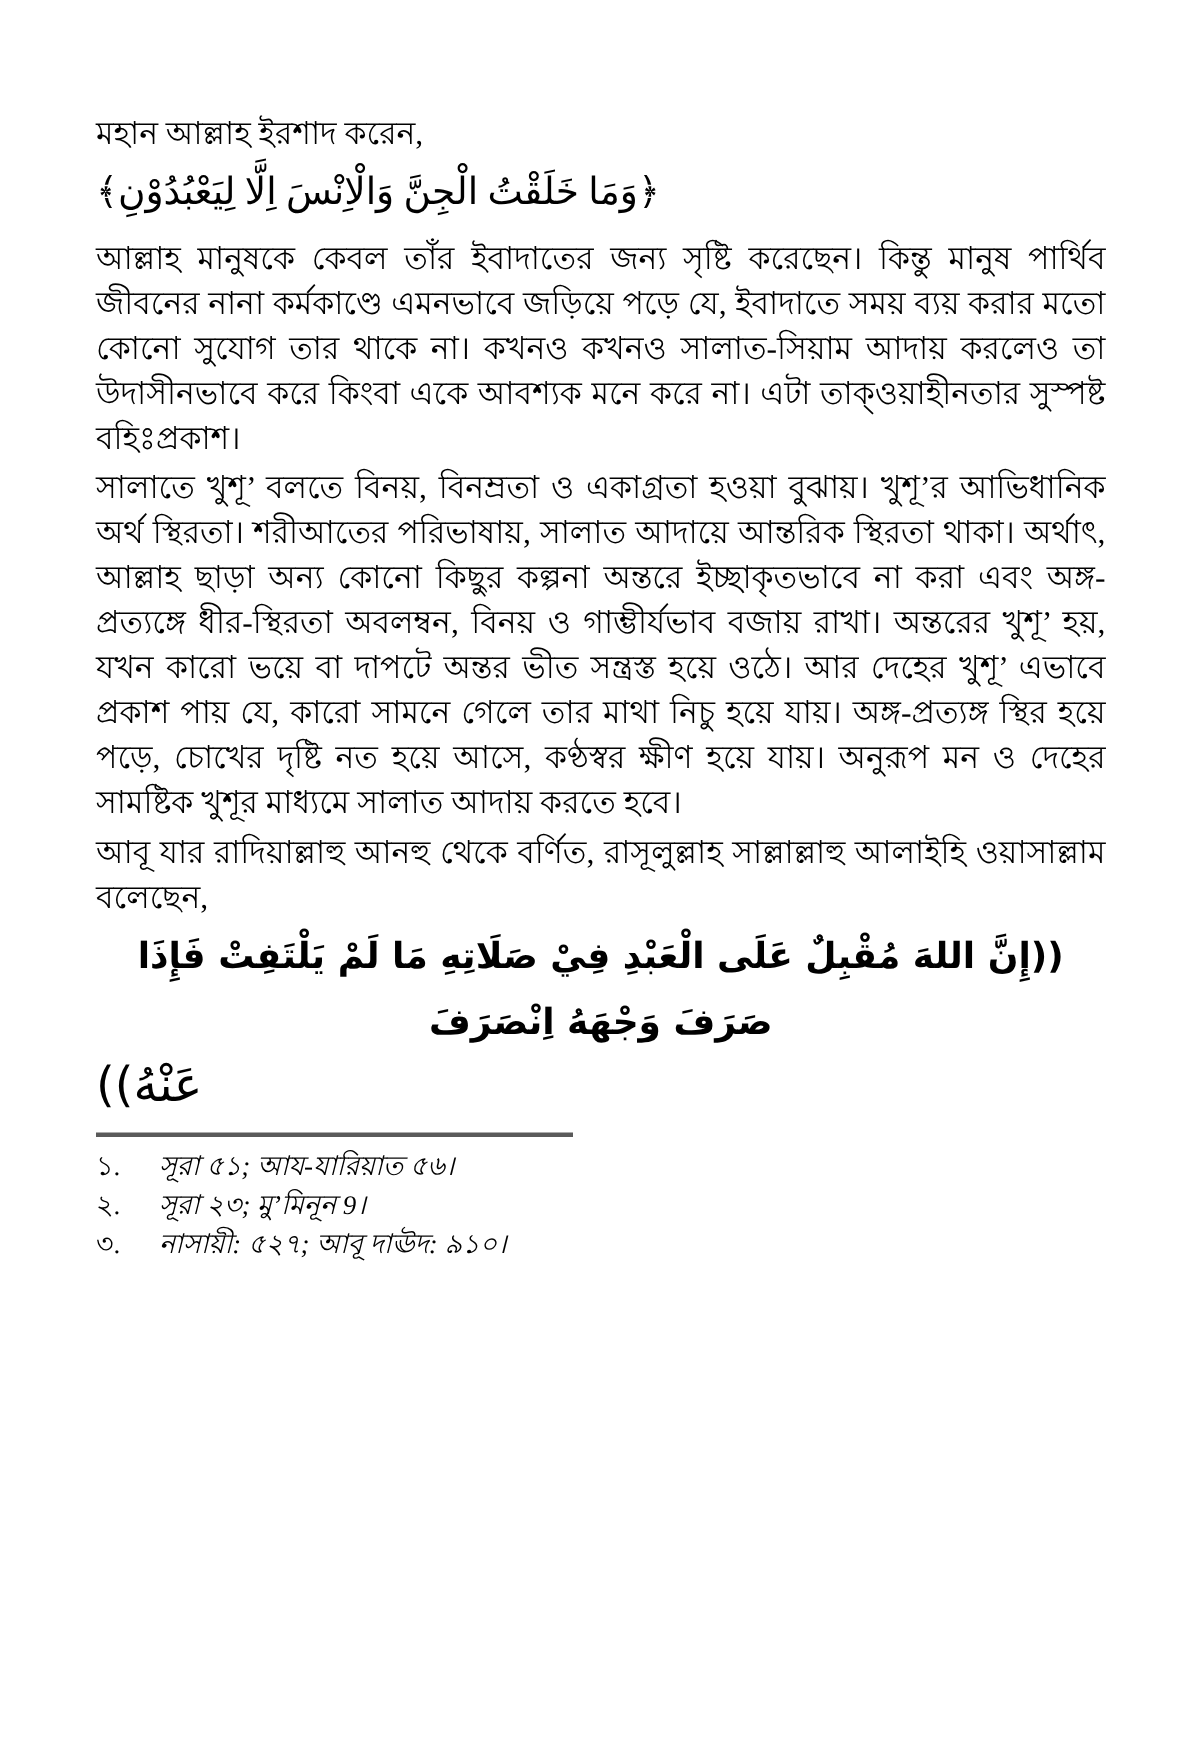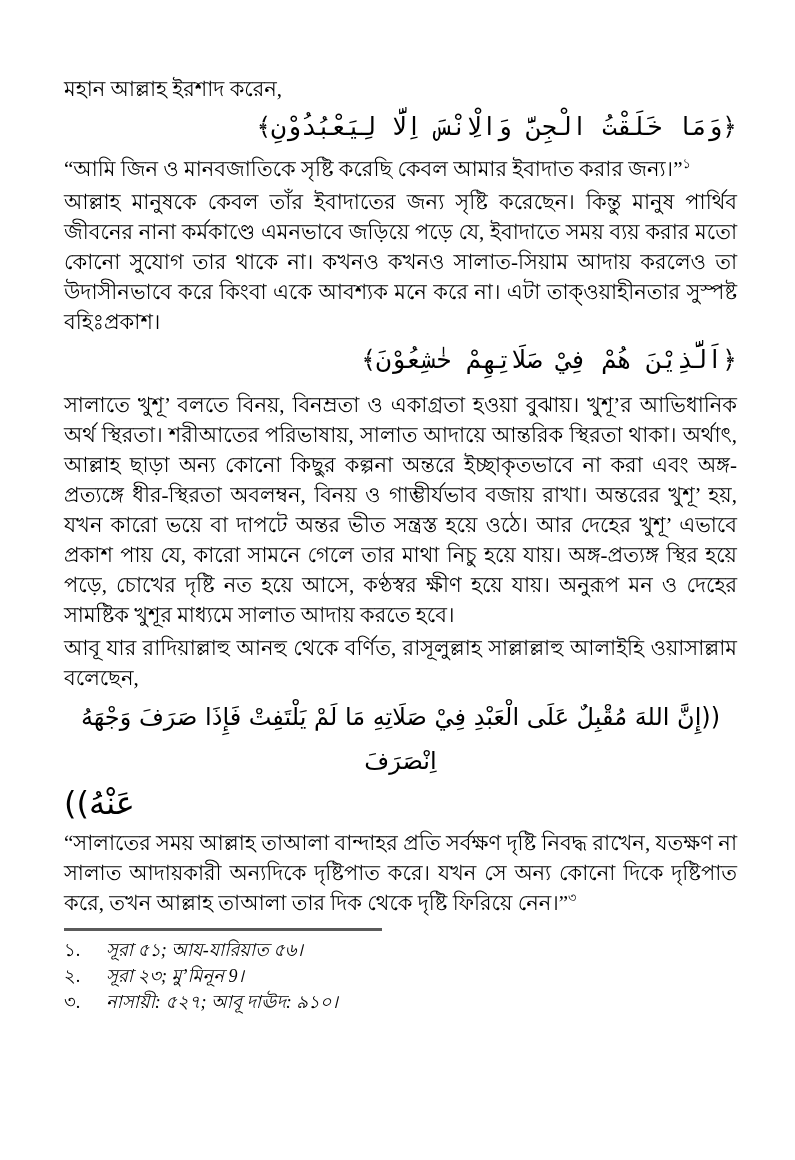--- a/index.html
+++ b/index.html
@@ -33,33 +33,34 @@
     font-size: 21px;
     line-height: 30px;
     text-align: left;
     margin: 0;
   }
   .para { margin-top: 3px; }
   .no-just { text-align: left; }
   
   .arabic {
     direction: rtl;
-    font-family: Liberation Mono, monospace;
+    font-family: Liberation Serif, serif;
     font-size: 25px;
     line-height: 46px;
-    text-align: right;
+    text-align: left;
     margin: 2px 0;
   }
   .arabic-hadith-1 {
     direction: rtl;
     font-family: "DejaVu Sans", sans-serif;
     font-size: 24px;
     line-height: 44px;
     text-align: center;
     margin: 2px 0 0 0;
+    font-weight: bold;
   }
   .arabic-hadith-2 {
     direction: rtl;
     font-family: "DejaVu Sans", sans-serif;
     font-size: 32px;
     line-height: 40px;
     text-align: left;
     margin: 0 0 2px 0;
   }
   sup.fn-ref {
@@ -92,36 +93,33 @@
 </style>
 </head>
 <body>
 
 <div class="page">
 
   <p class="bn-line">মহান আল্লাহ ইরশাদ করেন,</p>
 
   <p class="arabic">﴿وَمَا خَلَقْتُ الْجِنَّ وَالْاِنْسَ اِلَّا لِيَعْبُدُوْنِ﴾</p>
 
-  <p class="bn no-just"><span>“আমি জিন ও মানবজাতিকে সৃষ্টি করেছি কেবল আমার ইবাদাত করার জন্য।”</span><sup class="fn-ref">১</sup></p>
 
   <p class="bn para">আল্লাহ মানুষকে কেবল তাঁর ইবাদাতের জন্য সৃষ্টি করেছেন। কিন্তু মানুষ পার্থিব জীবনের নানা কর্মকাণ্ডে এমনভাবে জড়িয়ে পড়ে যে, ইবাদাতে সময় ব্যয় করার মতো কোনো সুযোগ তার থাকে না। কখনও কখনও সালাত-সিয়াম আদায় করলেও তা উদাসীনভাবে করে কিংবা একে আবশ্যক মনে করে না। এটা তাক্‌ওয়াহীনতার সুস্পষ্ট বহিঃপ্রকাশ।</p>
 
 
-  <p class="arabic">﴿اَلَّذِيْنَ هُمْ فِيْ صَلَاتِهِمْ خٰشِعُوْنَ﴾</p>
 
 
   <p class="bn para">সালাতে খুশূ’ বলতে বিনয়, বিনম্রতা ও একাগ্রতা হওয়া বুঝায়। খুশূ’র আভিধানিক অর্থ স্থিরতা। শরীআতের পরিভাষায়, সালাত আদায়ে আন্তরিক স্থিরতা থাকা। অর্থাৎ, আল্লাহ ছাড়া অন্য কোনো কিছুর কল্পনা অন্তরে ইচ্ছাকৃতভাবে না করা এবং অঙ্গ-প্রত্যঙ্গে ধীর-স্থিরতা অবলম্বন, বিনয় ও গাম্ভীর্যভাব বজায় রাখা। অন্তরের খুশূ’ হয়, যখন কারো ভয়ে বা দাপটে অন্তর ভীত সন্ত্রস্ত হয়ে ওঠে। আর দেহের খুশূ’ এভাবে প্রকাশ পায় যে, কারো সামনে গেলে তার মাথা নিচু হয়ে যায়। অঙ্গ-প্রত্যঙ্গ স্থির হয়ে পড়ে, চোখের দৃষ্টি নত হয়ে আসে, কণ্ঠস্বর ক্ষীণ হয়ে যায়। অনুরূপ মন ও দেহের সামষ্টিক খুশূর মাধ্যমে সালাত আদায় করতে হবে।</p>
 
   <p class="bn para">আবূ যার রাদিয়াল্লাহু আনহু থেকে বর্ণিত, রাসূলুল্লাহ সাল্লাল্লাহু আলাইহি ওয়াসাল্লাম বলেছেন,</p>
 
   <p class="arabic-hadith-1" dir="rtl">((إِنَّ اللهَ مُقْبِلٌ عَلَى الْعَبْدِ فِيْ صَلَاتِهِ مَا لَمْ يَلْتَفِتْ فَإِذَا صَرَفَ وَجْهَهُ اِنْصَرَفَ</p>
   <p class="arabic-hadith-2" dir="rtl">عَنْهُ))</p>
 
-  <p class="bn para"><span>“সালাতের সময় আল্লাহ তাআলা বান্দাহর প্রতি সর্বক্ষণ দৃষ্টি নিবদ্ধ রাখেন, যতক্ষণ না সালাত আদায়কারী অন্যদিকে দৃষ্টিপাত করে। যখন সে অন্য কোনো দিকে দৃষ্টিপাত করে, তখন আল্লাহ তাআলা তার দিক থেকে দৃষ্টি ফিরিয়ে নেন।”</span><sup class="fn-ref">৩</sup></p>
 
   <div class="footnote-block">
     <hr class="footnote-rule">
     <div class="footnote-row">
       <span class="footnote-num">১.</span>
       <span class="footnote-text">সূরা ৫১; আয-যারিয়াত ৫৬।</span>
     </div>
     <div class="footnote-row">
       <span class="footnote-num">২.</span>
       <span class="footnote-text">সূরা ২৩; মু’মিনূন 9।</span>

